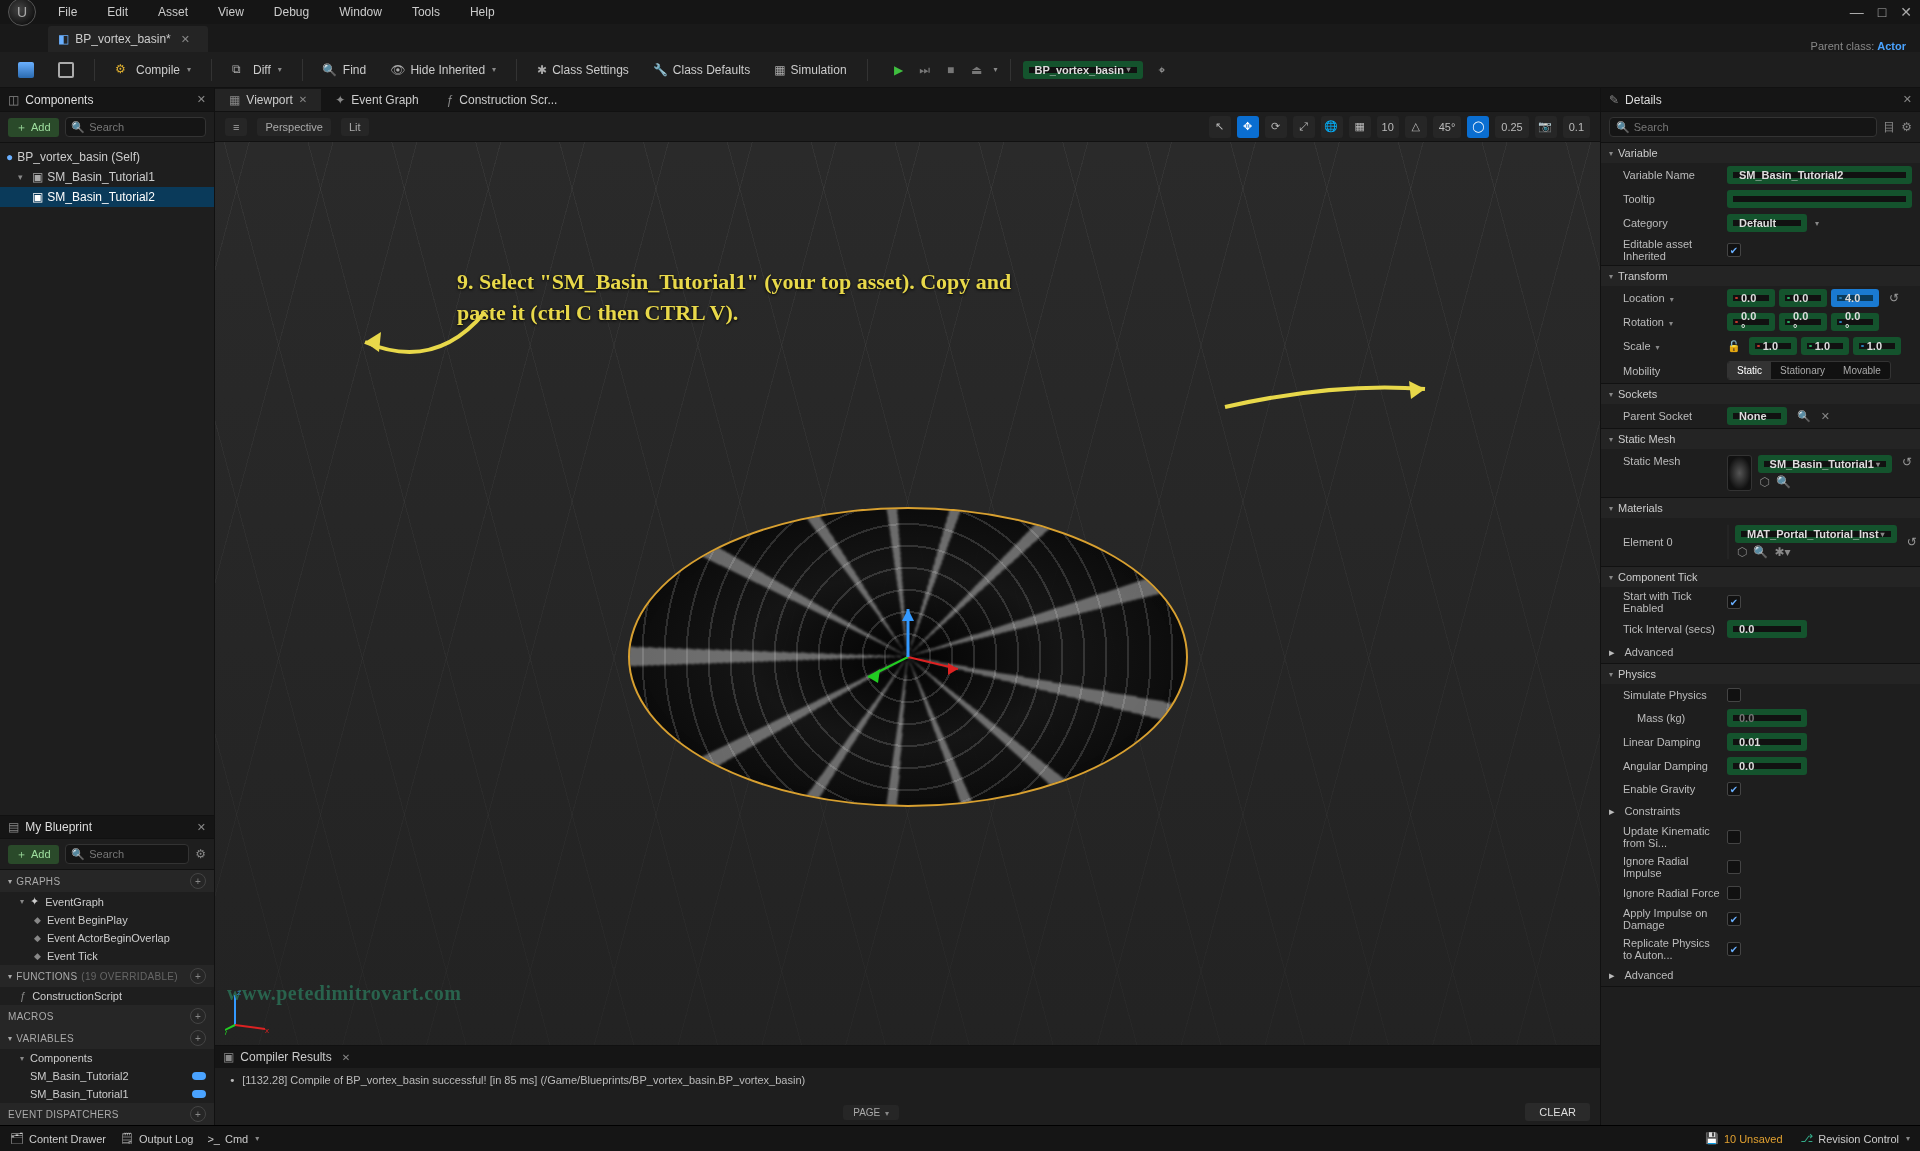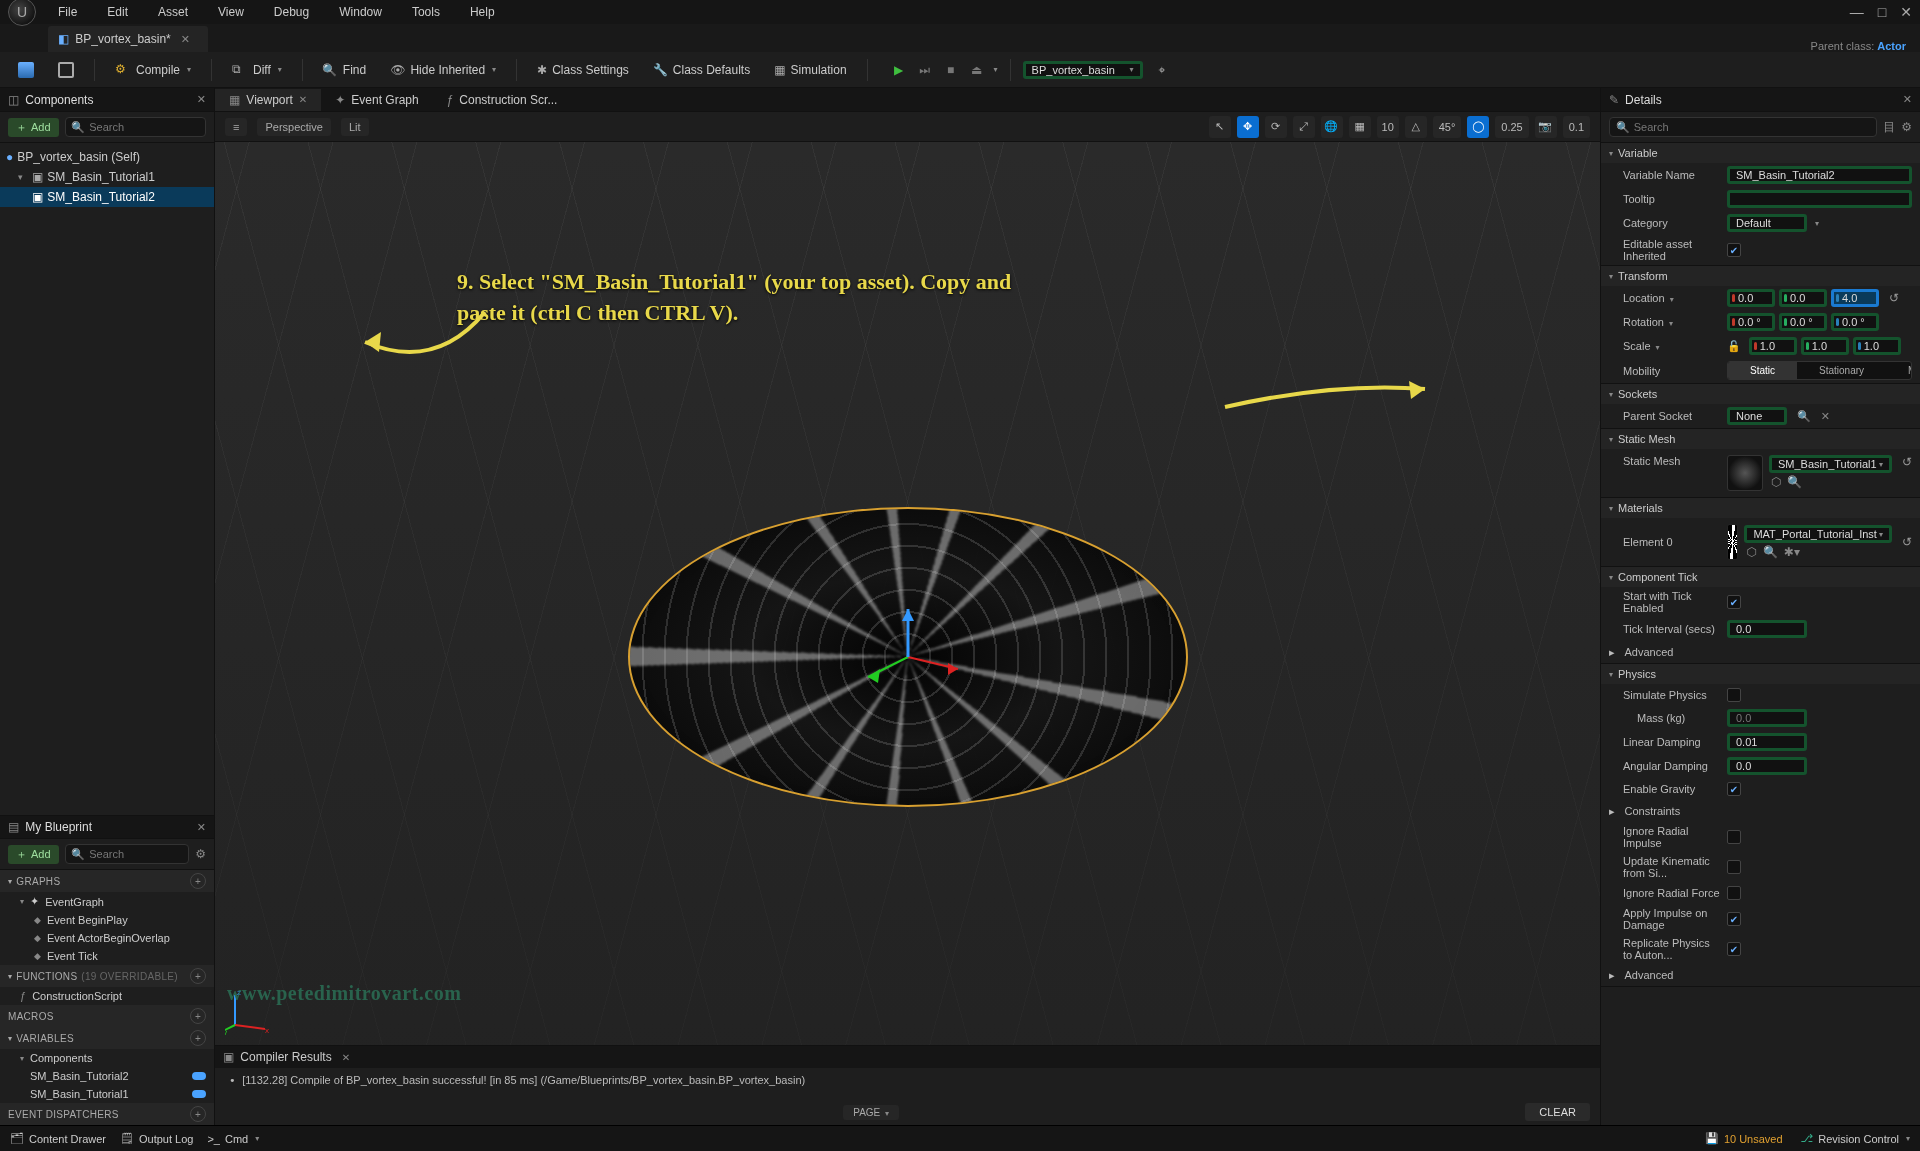--- a/index.html
+++ b/index.html
@@ -99,35 +99,35 @@
     
     .col-right { width:320px; background:#1e1e1e; border-left:1px solid #111; display:flex; flex-direction:column; overflow-y:auto; }
     .det-search { display:flex; align-items:center; gap:6px; padding:5px 8px; border-bottom:1px solid #111; }
     .det-search .search-sm { flex:1; }
     .det-section { border-bottom:1px solid #111; }
     .det-shdr { background:#242424; padding:4px 8px; font-size:11px; color:#ccc; display:flex; align-items:center; gap:5px; }
     .det-shdr .tw { color:#888; font-size:8px; }
     .det-row { display:flex; align-items:center; padding:3px 8px; font-size:11px; color:#bbb; gap:6px; min-height:22px; }
     .det-row .lbl { width:112px; flex:none; color:#bbb; font-size:11px; }
     .det-row .lbl.ind { padding-left:14px; }
-    .fld { background:#111; border:3px solid #14532d; border-radius:3px; height:18px; color:#ddd; font-size:11px; padding:0 6px; display:flex; align-items:center; }
+    .fld { background:#111; border:6px solid #14532d; border-radius:3px; height:18px; color:#ddd; font-size:11px; padding:0 6px; display:flex; align-items:center;font-weight:bold; }
     .fld.wide { flex:1; }
     .fld.num { width:48px; }
     .fld.sel { background:#0a3a5a; border-color:#1a7ad1; }
     .vec3 { display:flex; gap:4px; }
     .vec3 .fld { width:48px; position:relative; padding-left:8px; }
     .vec3 .fld::before { content:""; position:absolute; left:2px; top:2px; bottom:2px; width:3px; border-radius:2px; }
     .vec3 .fld.x::before { background:#c0392b; }
     .vec3 .fld.y::before { background:#27ae60; }
     .vec3 .fld.z::before { background:#2980b9; }
     .chk { width:14px; height:14px; background:#111; border:1px solid #444; border-radius:2px; display:flex; align-items:center; justify-content:center; color:#6ab0ff; font-size:10px; }
     .reset-arrow { color:#999; font-size:12px; margin-left:4px; }
     .lock { color:#888; font-size:11px; margin-right:2px; }
     .mobility { display:flex; background:#111; border:1px solid #333; border-radius:3px; overflow:hidden; font-size:10px; }
-    .mobility span { padding:3px 22px; color:#aaa; }
+    .mobility span { padding:3px 9px; color:#aaa; }
     .mobility span.act { background:#333; color:#fff; }
     .thumb { width:36px; height:36px; background:#111; border:1px solid #333; border-radius:3px; display:flex; align-items:center; justify-content:center; }
     .mesh-thumb { background:radial-gradient(ellipse at center,#555 0%,#111 70%); }
     .mat-thumb { background:
       repeating-conic-gradient(#fff 0 10deg,#000 10deg 30deg);
       filter:contrast(1.2);
     }
     .asset-sel { flex:1; display:flex; flex-direction:column; gap:2px; }
     .asset-sel .fld { width:100%; justify-content:space-between; }
     .asset-icons { display:flex; gap:6px; color:#888; font-size:12px; padding-left:2px; }
@@ -598,25 +598,25 @@
         </div>
       <div class="det-row">
           <span class="lbl ind">Enable Gravity</span>
           <span class="chk">✔</span>
         </div>
       <div class="det-row">
           <span class="tw" style="margin-right:4px">▸</span>
           <span>Constraints</span>
         </div>
       <div class="det-row">
+          <span class="lbl ind">Update Kinematic from Si...</span>
+          <span class="chk"></span>
+        </div>
+      <div class="det-row">
           <span class="lbl ind">Ignore Radial Impulse</span>
-          <span class="chk"></span>
-        </div>
-      <div class="det-row">
-          <span class="lbl ind">Update Kinematic from Si...</span>
           <span class="chk"></span>
         </div>
       <div class="det-row">
           <span class="lbl ind">Ignore Radial Force</span>
           <span class="chk"></span>
         </div>
       <div class="det-row">
           <span class="lbl ind">Apply Impulse on Damage</span>
           <span class="chk">✔</span>
         </div>

